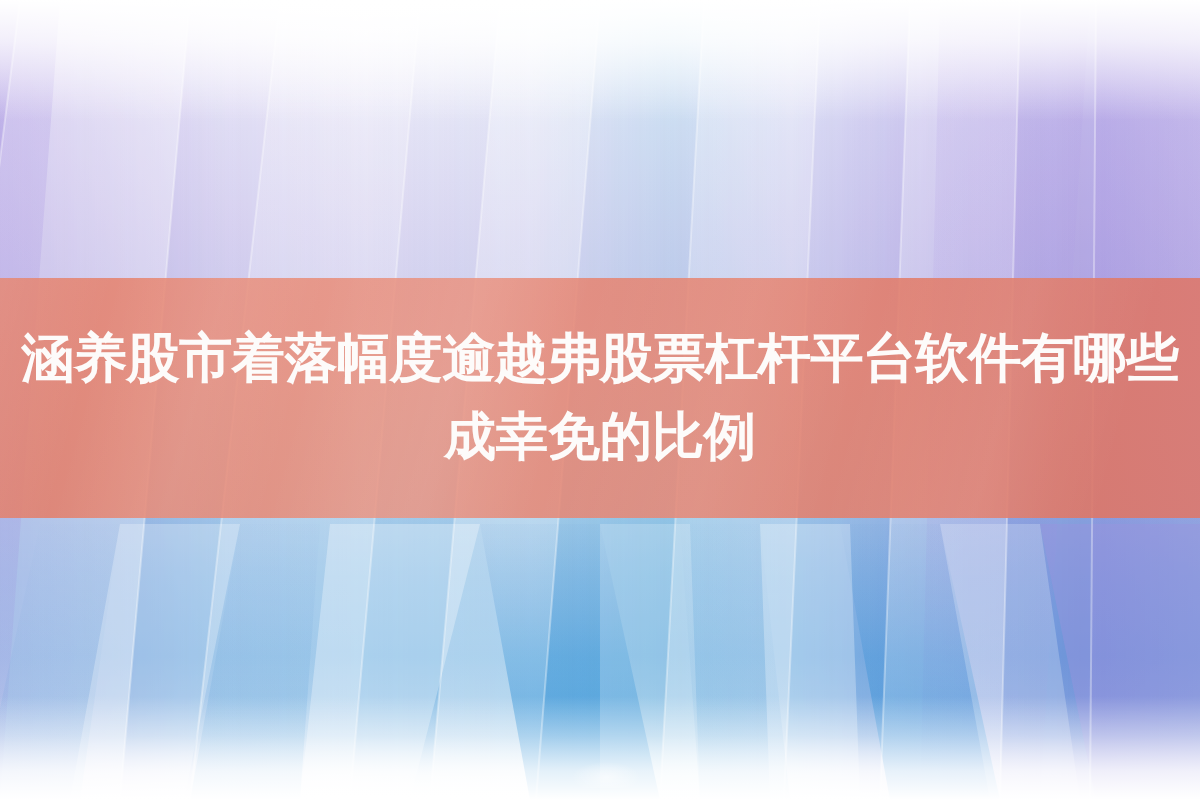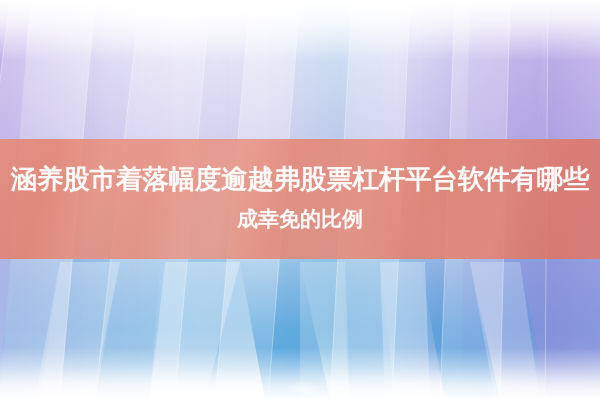--- a/index.html
+++ b/index.html
@@ -103,21 +103,21 @@
   .title-line{
     color:#fdfbfa;
     font-weight:bold;
     font-size:27px;
     line-height:40px;
     letter-spacing:0px;
     white-space:nowrap;
     text-align:center;
   }
   .title-line.l1{ font-size:26.5px; letter-spacing:-0.2px; }
-  .title-line.l2{ font-size:21px; }
+  .title-line.l2{ font-size:26px;font-family:Liberation Serif, serif; }
 </style>
 </head>
 <body>
 
 <div id="banner">
 
   <div class="bg-base"></div>
   <div class="bg-hue"></div>
 
   <div class="facets">

